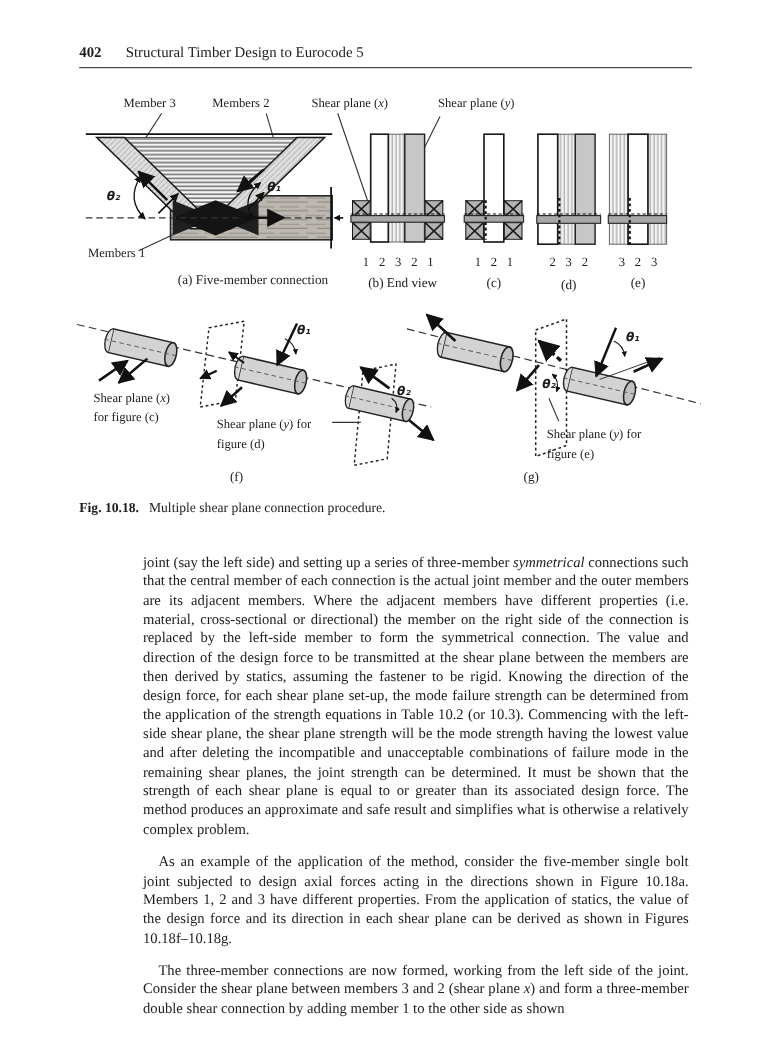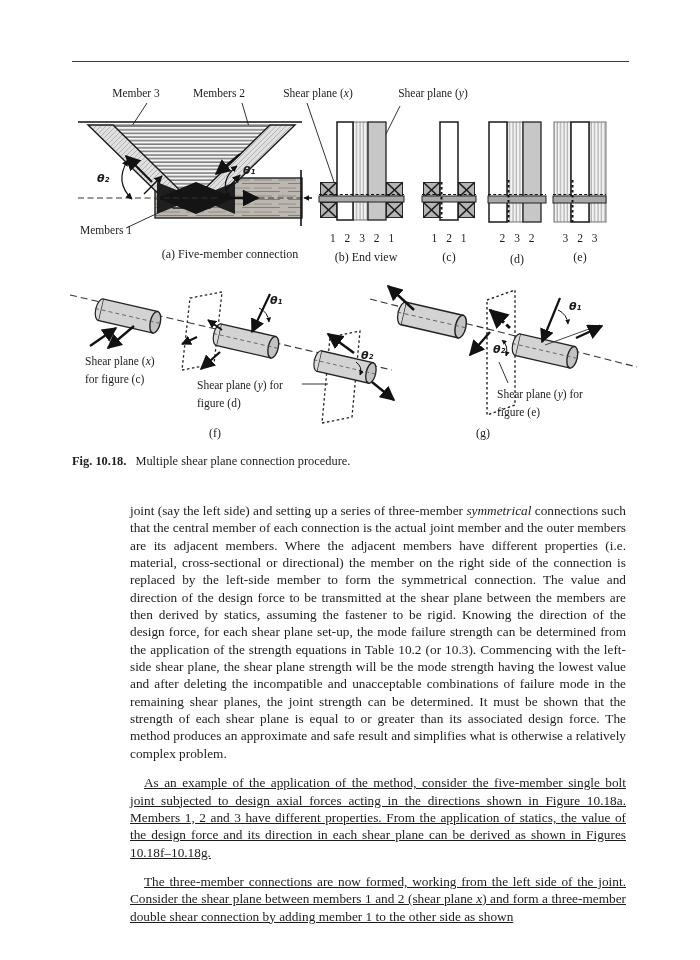--- a/index.html
+++ b/index.html
@@ -7,33 +7,36 @@
         color:#1c1c1c;font-family:"Liberation Serif",serif;}
   .runhead{position:absolute;left:72px;top:40px;font-size:13.5px;white-space:nowrap;}
   .runhead .pagenum{font-weight:bold;margin-right:22px;}
   .rule{position:absolute;left:72px;top:61px;width:557px;border-top:1.2px solid #3a3a3a;height:0;}
   .figsvg{position:absolute;}
   .figcap{position:absolute;left:72px;top:454px;font-size:12.4px;text-align:right;}
   .figcap .caplabel{font-weight:bold;margin-right:9px;}
   .bodytext{position:absolute;left:118px;top:490px;width:520px;
             font-size:13.3px;line-height:17.35px;text-align:justify;}
   .bodytext p{margin:12px;}
-  .bodytext p.ind{text-indent:14px;text-decoration:underline;}
+  .bodytext p.ind{text-indent:14px;}
   .em{font-style:italic;}
   text{font-family:"Liberation Serif",serif;fill:#1c1c1c;}
   .flabel{font-size:11.5px;}
   .fnums{font-size:11.5px;word-spacing:6px;}
   .fcap{font-size:12px;}
   .theta{font-size:11px;font-weight:bold;font-style:italic;font-family:"DejaVu Sans",sans-serif;}
 </style>
 </head>
 <body>
 
 <div class="page">
 
+  <div class="runhead">
+    <span class="pagenum">402</span><span>Structural Timber Design to Eurocode 5</span>
+  </div>
   <div class="rule"></div>
 
   <svg class="figsvg" style="left:70px;top:82px;" width="575" height="195" viewBox="0 0 575 195">
     <defs>
       <marker id="ah" viewBox="0 0 10 10" refX="9" refY="5" markerWidth="7" markerHeight="7" orient="auto-start-reverse">
         <path d="M0,0 L10,5 L0,10 z" fill="#111"></path>
         </marker>
       <marker id="ahs" viewBox="0 0 10 10" refX="9" refY="5" markerWidth="5.5" markerHeight="5.5" orient="auto-start-reverse">
         <path d="M0,0 L10,5 L0,10 z" fill="#111"></path>
         </marker>
@@ -216,16 +219,16 @@
     </g>
   </svg>
 
   <div class="figcap">
     <span class="caplabel">Fig. 10.18.</span><span>Multiple shear plane connection procedure.</span>
   </div>
 
   <div class="bodytext">
     <p><span>joint (say the left side) and setting up a series of three-member </span><span class="em">symmetrical</span><span> connections such that the central member of each connection is the actual joint member and the outer members are its adjacent members. Where the adjacent members have different properties (i.e. material, cross-sectional or directional) the member on the right side of the connection is replaced by the left-side member to form the symmetrical connection. The value and direction of the design force to be transmitted at the shear plane between the members are then derived by statics, assuming the fastener to be rigid. Knowing the direction of the design force, for each shear plane set-up, the mode failure strength can be determined from the application of the strength equations in Table 10.2 (or 10.3). Commencing with the left-side shear plane, the shear plane strength will be the mode strength having the lowest value and after deleting the incompatible and unacceptable combinations of failure mode in the remaining shear planes, the joint strength can be determined. It must be shown that the strength of each shear plane is equal to or greater than its associated design force. The method produces an approximate and safe result and simplifies what is otherwise a relatively complex problem.</span></p>
     <p class="ind">As an example of the application of the method, consider the five-member single bolt joint subjected to design axial forces acting in the directions shown in Figure 10.18a. Members 1, 2 and 3 have different properties. From the application of statics, the value of the design force and its direction in each shear plane can be derived as shown in Figures 10.18f–10.18g.</p>
-    <p class="ind"><span>The three-member connections are now formed, working from the left side of the joint. Consider the shear plane between members 1 and 2 (shear plane </span><span class="em">x</span><span>) and form a three-member double shear connection by adding member 1 to the other side as shown</span></p>
+    <p class="ind"><span>The three-member connections are now formed, working from the left side of the joint. Consider the shear plane between members 3 and 2 (shear plane </span><span class="em">x</span><span>) and form a three-member double shear connection by adding member 1 to the other side as shown</span></p>
   </div>
 
 </div>
 
 </body></html>

